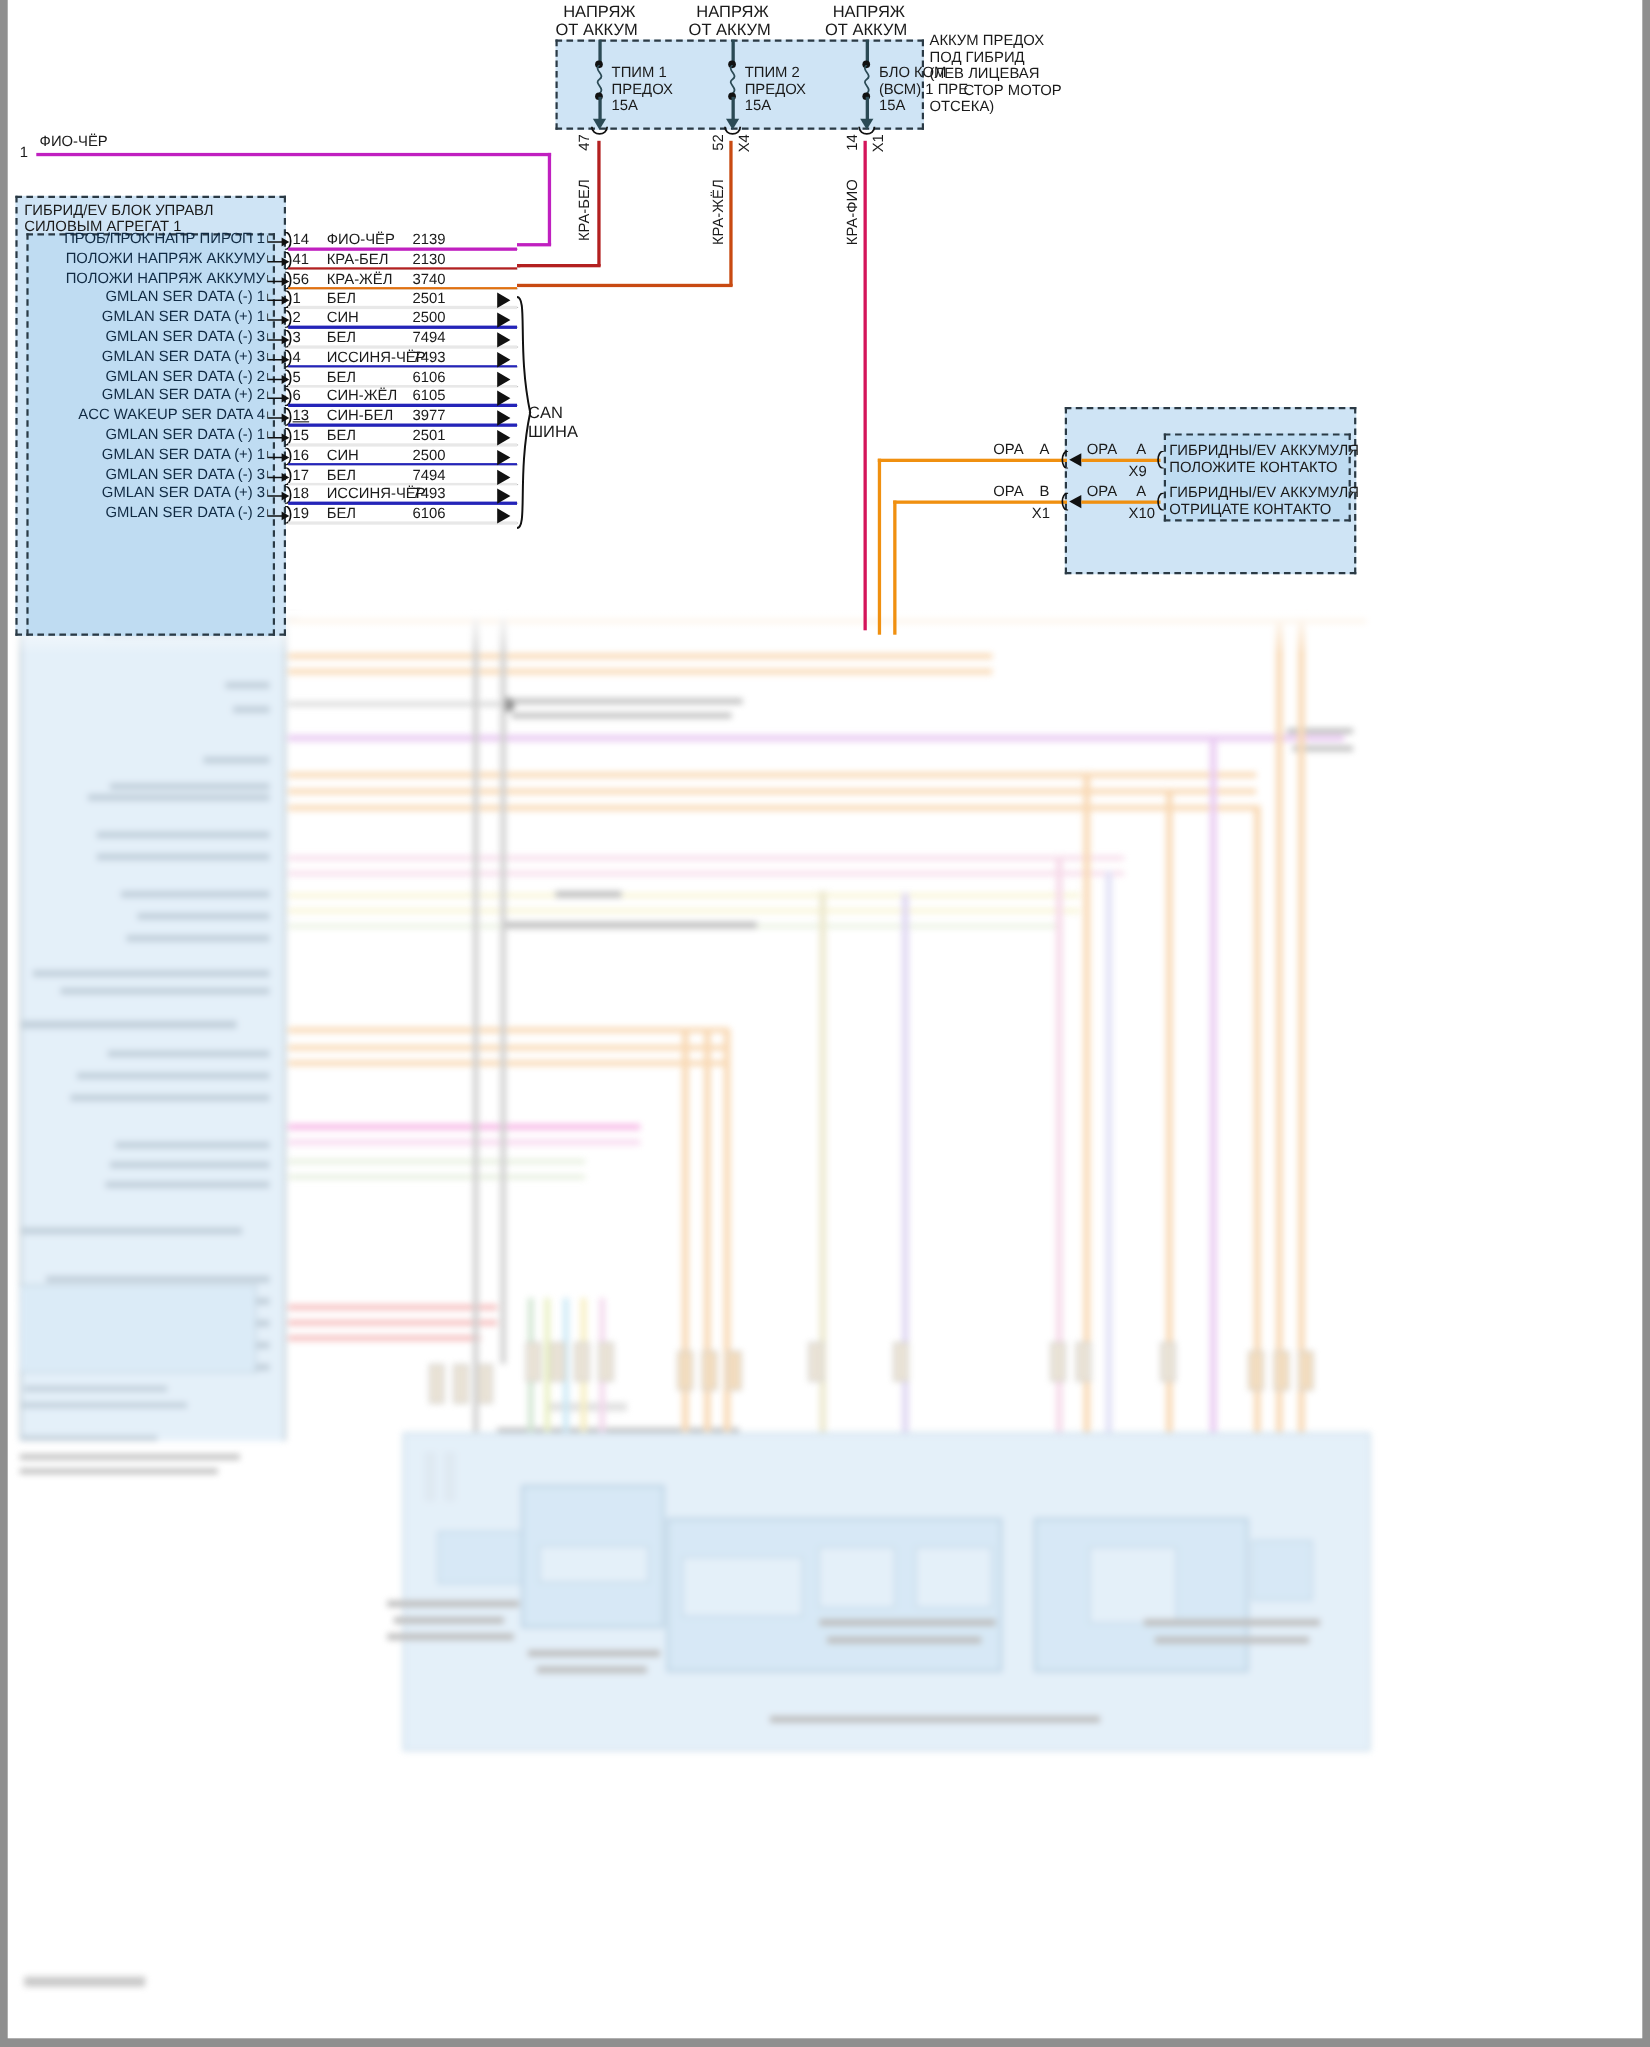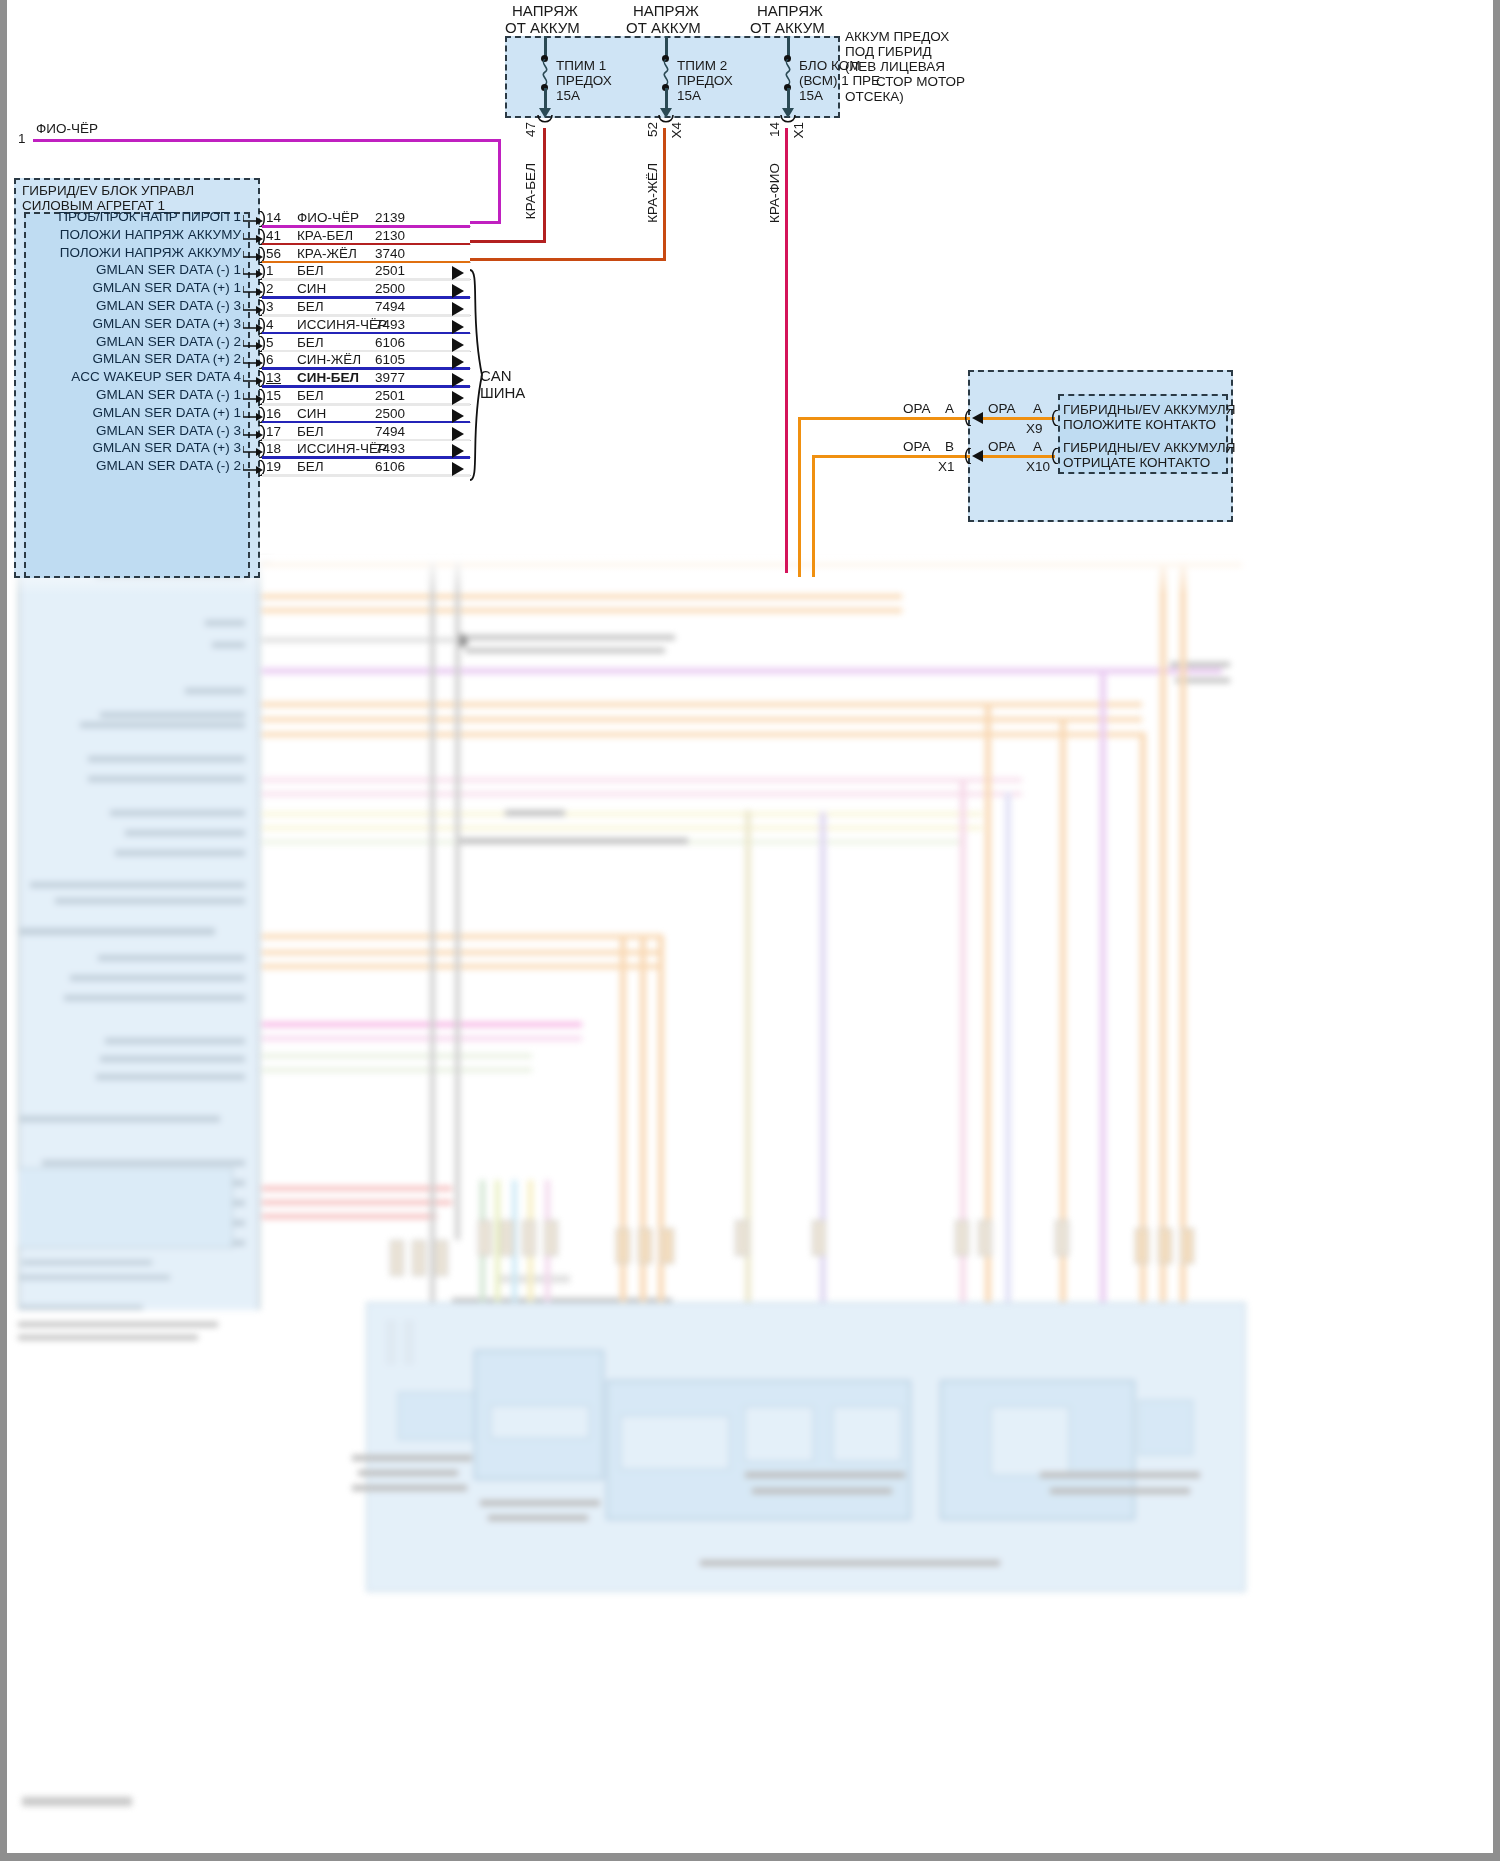--- a/index.html
+++ b/index.html
@@ -512,21 +512,21 @@
       <div class="rowline" style="left: 262px; top: 386.2px; width: 209px;"></div>
       <div class="abs txt txt-sm" style="left: 0px; top: 368.2px; width: 241px; text-align: right; color: rgb(16, 42, 67);">ACC WAKEUP SER DATA 4</div>
       <div class="abs" style="left: 243px; top: 372.2px;"><svg width="22" height="12">
           <path d="M0 1 L0 7 L15 7" stroke="#111" stroke-width="1.4" fill="none"></path>
           <path d="M13 3 L20 7 L13 11 Z" fill="#111"></path>
         </svg></div>
       <div class="abs" style="left: 258px; top: 371.2px;"><svg width="10" height="16">
           <path d="M1 0 C8 0, 8 16, 1 16" stroke="#111" stroke-width="1.5" fill="none"></path>
         </svg></div>
       <div class="abs txt txt-sm" style="left: 266px; top: 369.2px; text-decoration: underline;">13</div>
-      <div class="abs txt txt-sm" style="left: 297px; top: 369.2px; font-weight: bold;">СИН-БЕЛ</div>
+      <div class="abs txt txt-sm" style="left: 297px; top: 369.2px;">СИН-БЕЛ</div>
       <div class="abs txt txt-sm" style="left: 375px; top: 369.2px;">3977</div>
       <div class="abs" style="left: 262px; top: 385.2px; width: 208px; height: 2.5px; background: rgb(36, 36, 184);"></div>
       <div class="tri-r" style="left: 452px; top: 373.2px;"></div>
       <div class="rowline" style="left: 262px; top: 404px; width: 209px;"></div>
       <div class="abs txt txt-sm" style="left: 0px; top: 386px; width: 241px; text-align: right; color: rgb(16, 42, 67);">GMLAN SER DATA (-) 1</div>
       <div class="abs" style="left: 243px; top: 390px;"><svg width="22" height="12">
           <path d="M0 1 L0 7 L15 7" stroke="#111" stroke-width="1.4" fill="none"></path>
           <path d="M13 3 L20 7 L13 11 Z" fill="#111"></path>
         </svg></div>
       <div class="abs" style="left: 258px; top: 389px;"><svg width="10" height="16">

